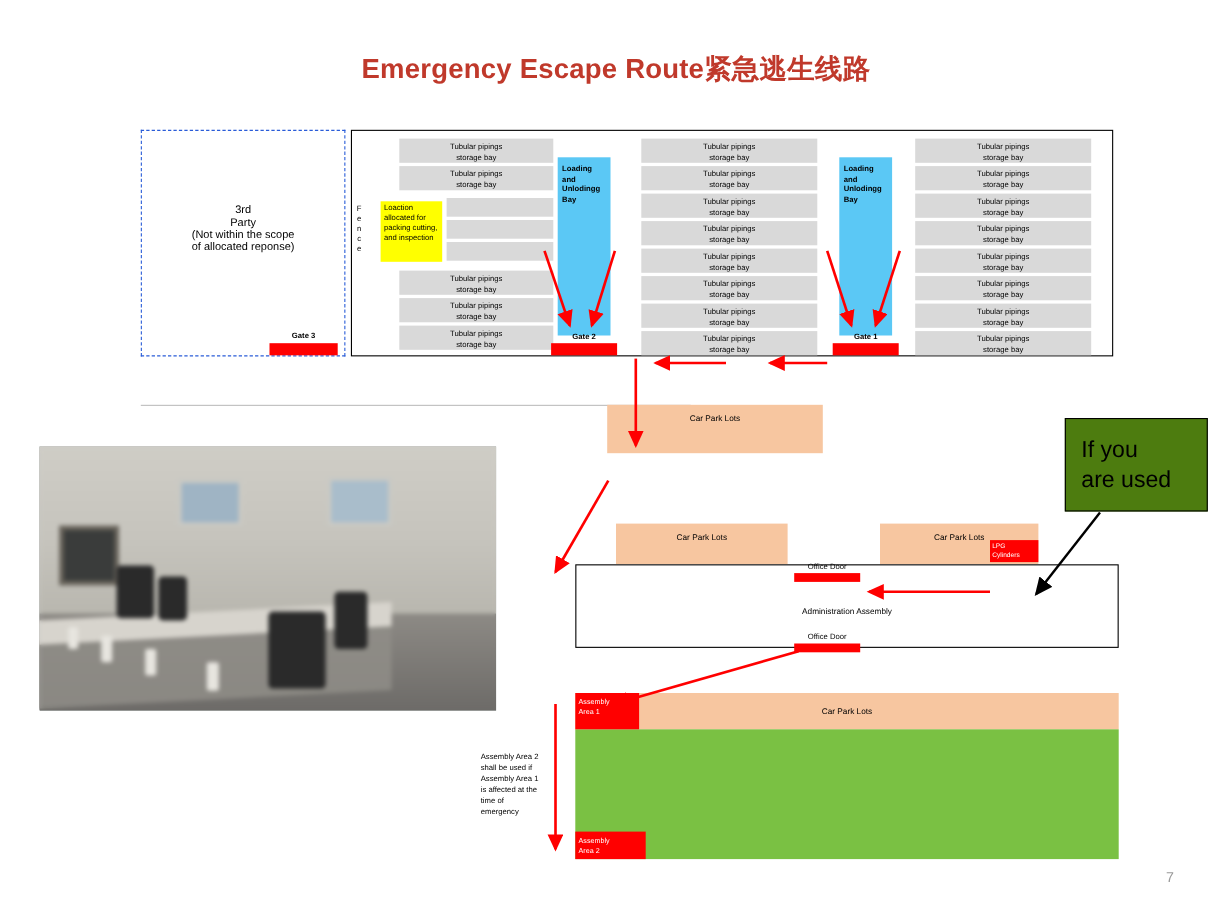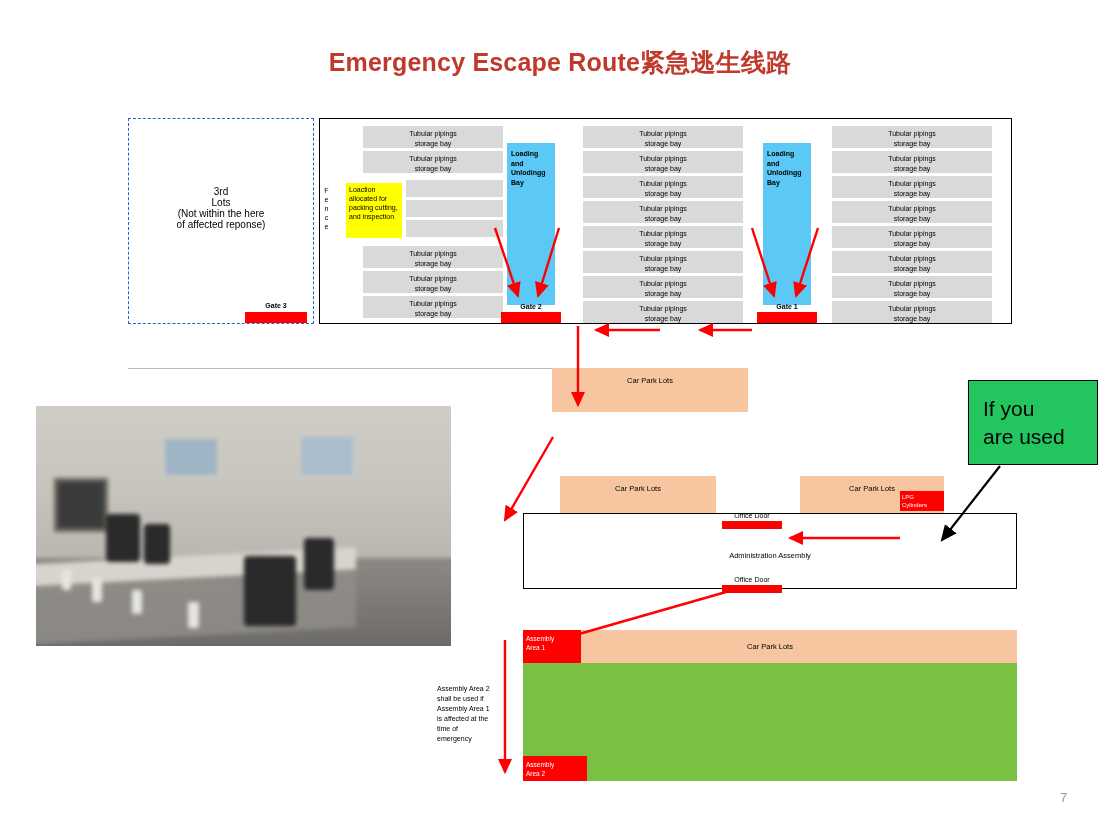--- a/index.html
+++ b/index.html
@@ -100,43 +100,43 @@
   #assembly-top-park{left:523px;top:630px;width:494px;height:33px;background:#f7c6a0;
     font-size:7.5px;color:#000;text-align:center;line-height:33px;}
   #assembly1{left:523px;top:630px;width:58px;height:33px;background:#ff0000;
     font-size:6.5px;color:#fff;line-height:9px;padding:4px 0 0 3px;box-sizing:border-box;}
   #assembly2{left:523px;top:756px;width:64px;height:25px;background:#ff0000;
     font-size:6.5px;color:#fff;line-height:9px;padding:4px 0 0 3px;box-sizing:border-box;}
   #assembly-note{left:437px;top:684px;width:80px;font-size:7px;color:#000;line-height:10px;}
 
   
   #callout{
-    left:968px;top:380px;width:130px;height:85px;border:1px solid #000;background:#22c55e;
+    left:968px;top:380px;width:130px;height:85px;border:1px solid #000;background:#4d7c0f;
     box-sizing:border-box;font-size:21px;color:#000;line-height:28px;padding:14px 0 0 14px;
   }
 
   
   #hline{left:128px;top:368px;width:500px;height:1px;background:#bdbdbd;}
 
   
   #pagenum{left:1060px;top:790px;font-size:13px;color:#9a9a9a;}
 
   svg#arrows{position:absolute;left:0;top:0;width:1120px;height:840px;pointer-events:none;}
 </style>
 </head>
 <body>
 
 <div class="abs" id="title">Emergency Escape Route紧急逃生线路</div>
 
 <div class="abs" id="third-party"></div>
 <div class="abs" id="third-party-label">
   <div>3rd</div>
-  <div>Lots</div>
-  <div>(Not within the here</div>
-  <div>of affected reponse)</div>
+  <div>Party</div>
+  <div>(Not within the scope</div>
+  <div>of allocated reponse)</div>
 </div>
 <div class="abs" id="gate3-label">Gate 3</div>
 <div class="abs" id="gate3"></div>
 
 <div class="abs" id="warehouse"></div>
 
 <div class="abs vertword" style="left:322px;top:186px;">
   <div>F</div>
   <div>e</div>
   <div>n</div>

